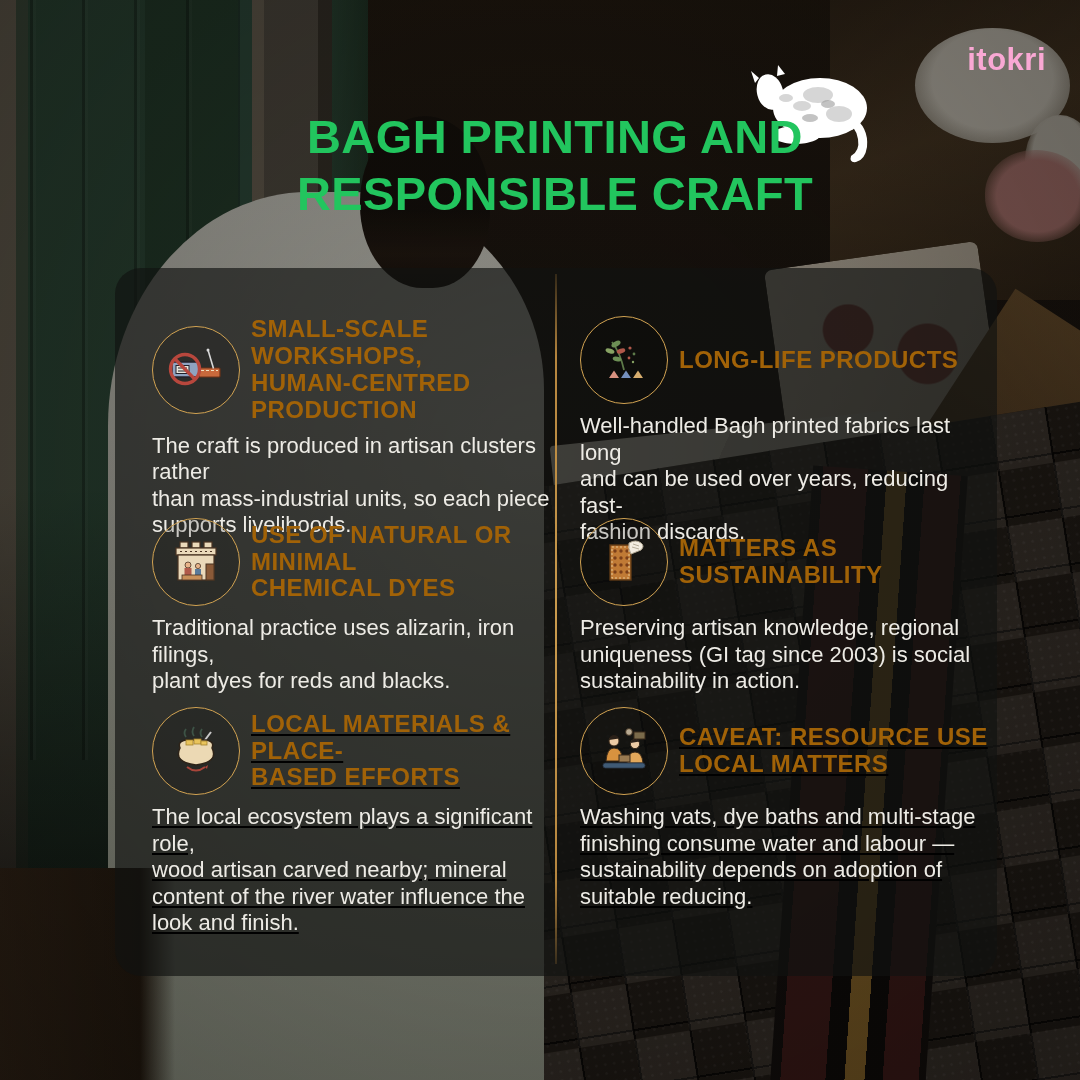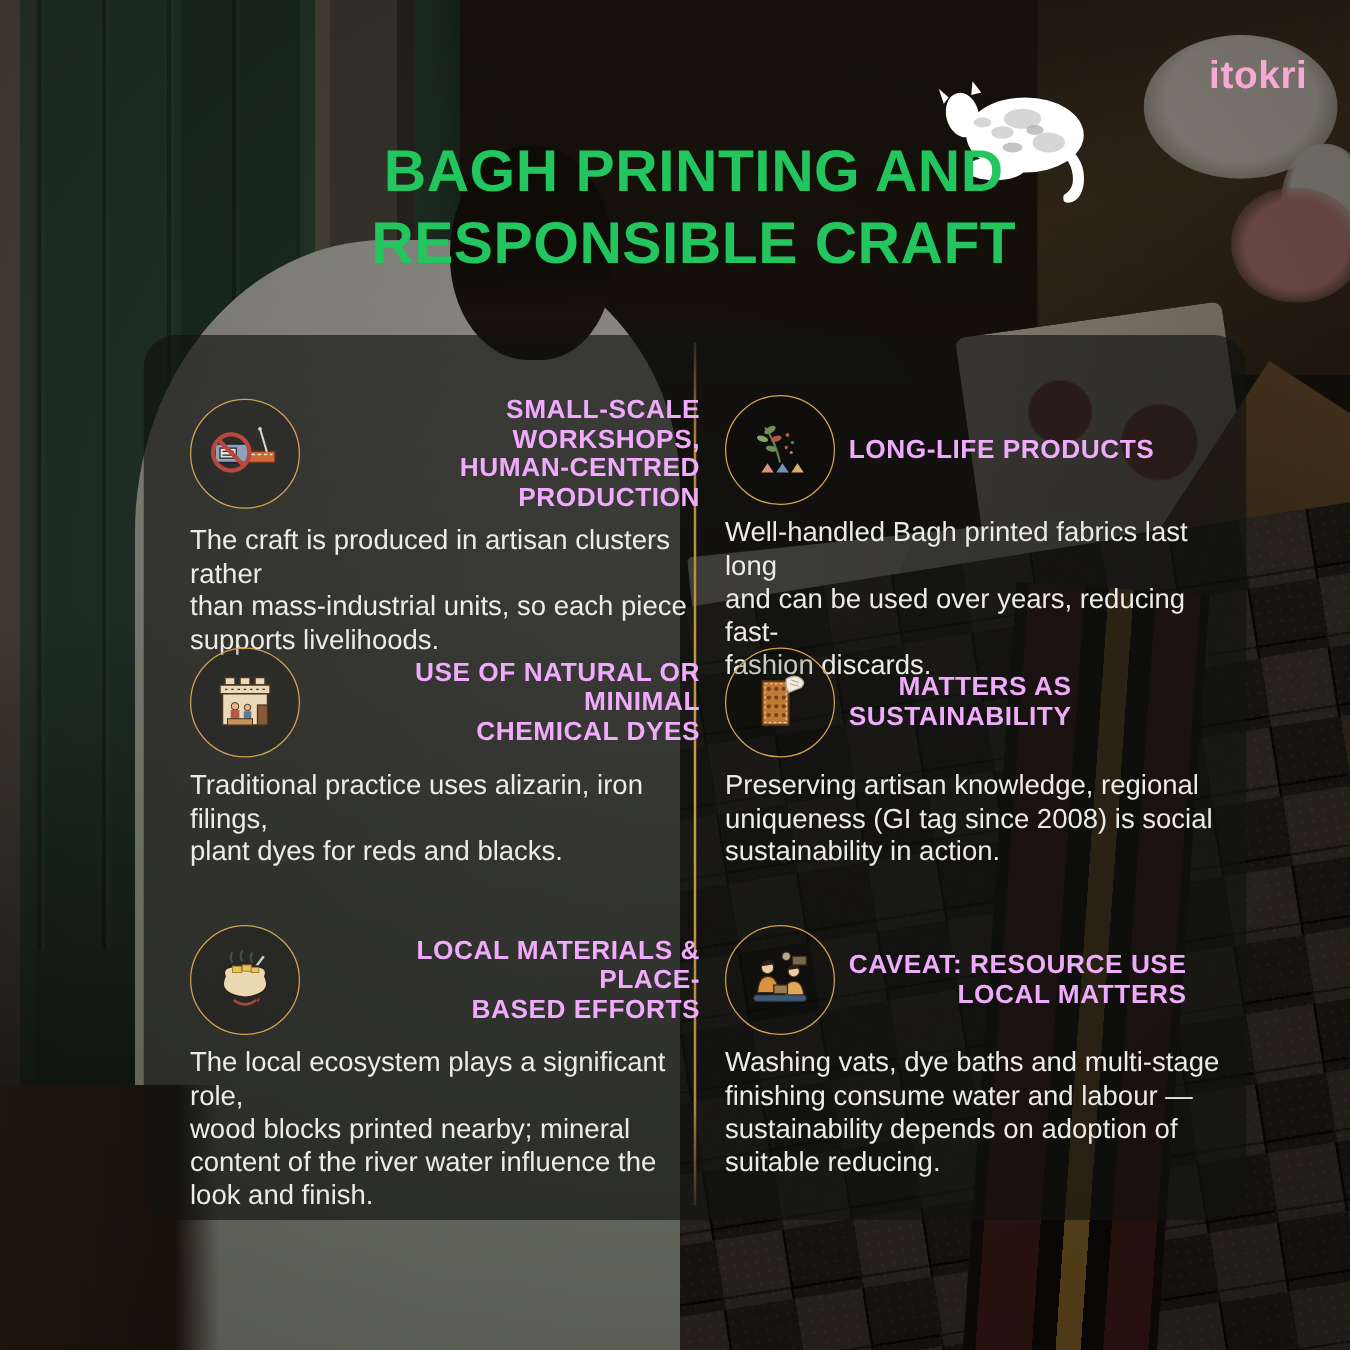--- a/index.html
+++ b/index.html
@@ -63,26 +63,26 @@
          color:#22c55e;white-space:pre-line;}
   .cow{position:absolute;left:746px;top:46px;width:140px;height:120px;z-index:2;}
 
   
   .panel{position:absolute;left:115px;top:268px;width:882px;height:708px;z-index:5;
          background:rgba(17,18,16,.66);border-radius:26px;}
   .divider{position:absolute;left:50%;top:6px;bottom:12px;width:2px;margin-left:-1px;
          background:linear-gradient(180deg,rgba(150,110,50,.25),#b5853e 12%,#c99a4d 50%,#b5853e 88%,rgba(150,110,50,.25));}
   .card{position:absolute;width:408px;}
   .col-l{left:37px;} .col-r{left:465px;}
-  .row-1{top:48px;} .row-2{top:250px;} .row-3{top:472px;}
+  .row-1{top:48px;} .row-2{top:250px;} .row-3{top:439px;text-decoration:underline;}
   .card-head{display:flex;align-items:center;gap:11px;}
   .icon-circle{flex:0 0 auto;width:88px;height:88px;border:1.6px solid #d2a352;border-radius:50%;
          display:flex;align-items:center;justify-content:center;background:rgba(0,0,0,.15);}
-  .card h3{margin:0;font-size:21px;font-weight:700;line-height:1.12;letter-spacing:.02em;
-         color:#f0abfc;white-space:pre-line;text-align:right;}
+  .card h3{margin:0;font-size:24px;font-weight:700;line-height:1.12;letter-spacing:.02em;
+         color:#a16207;white-space:pre-line;}
   .card p{margin:9px 0 0;font-size:22px;line-height:1.21;color:#edebe5;white-space:pre-line;}
 </style>
 </head>
 <body>
 
 <div class="stage">
 
   <div>
     <div class="ph bg-midtable"></div>
     <div class="ph bg-topright"></div>
@@ -233,21 +233,21 @@
             </g>
             <rect x="16" y="13" width="17" height="31" fill="none" stroke="#f0d9a8" stroke-width="0.8" stroke-dasharray="2 2"></rect>
             <path d="M33,9 q7,-4 12,0 q4,3 0,7 l-10,4 q-3,-5 -2,-11 z" fill="#f2ece0" stroke="#b0a692" stroke-width="1"></path>
             <path d="M37,10 l6,2 M36,13 l7,2" stroke="#b0a692" stroke-width="0.9" fill="none"></path>
           </svg>
         </div>
         <h3>MATTERS AS
 SUSTAINABILITY</h3>
       </div>
       <p>Preserving artisan knowledge, regional
-uniqueness (GI tag since 2008) is social
+uniqueness (GI tag since 2003) is social
 sustainability in action.</p>
     </article>
 
     <article class="card col-l row-3">
       <div class="card-head">
         <div class="icon-circle">
           <svg width="56" height="56" viewBox="0 0 56 56">
             <path d="M18,6 q-3,4 0,8" stroke="#3d5346" stroke-width="1.8" fill="none"></path>
             <path d="M26,4 q-3,5 0,9" stroke="#3d5346" stroke-width="1.8" fill="none"></path>
             <path d="M34,6 q-3,4 0,8" stroke="#3d5346" stroke-width="1.8" fill="none"></path>
@@ -259,21 +259,21 @@
               <rect x="33" y="18" width="6" height="4"></rect>
             </g>
             <path d="M19,44 q9,7 18,0" stroke="#a8453a" stroke-width="2" fill="none"></path>
             <path d="M37,44 l3,-2 -1,4 z" fill="#a8453a"></path>
           </svg>
         </div>
         <h3>LOCAL MATERIALS &amp; PLACE-
 BASED EFFORTS</h3>
       </div>
       <p>The local ecosystem plays a significant role,
-wood blocks printed nearby; mineral
+wood artisan carved nearby; mineral
 content of the river water influence the
 look and finish.</p>
     </article>
 
     <article class="card col-r row-3">
       <div class="card-head">
         <div class="icon-circle">
           <svg width="56" height="56" viewBox="0 0 56 56">
             <rect x="38" y="9" width="11" height="7" fill="#7a6a4a" stroke="#3a2a1a" stroke-width="1"></rect>
             <circle cx="33" cy="9" r="3.4" fill="#b8aa92" stroke="#3a2a1a" stroke-width="0.9"></circle>

